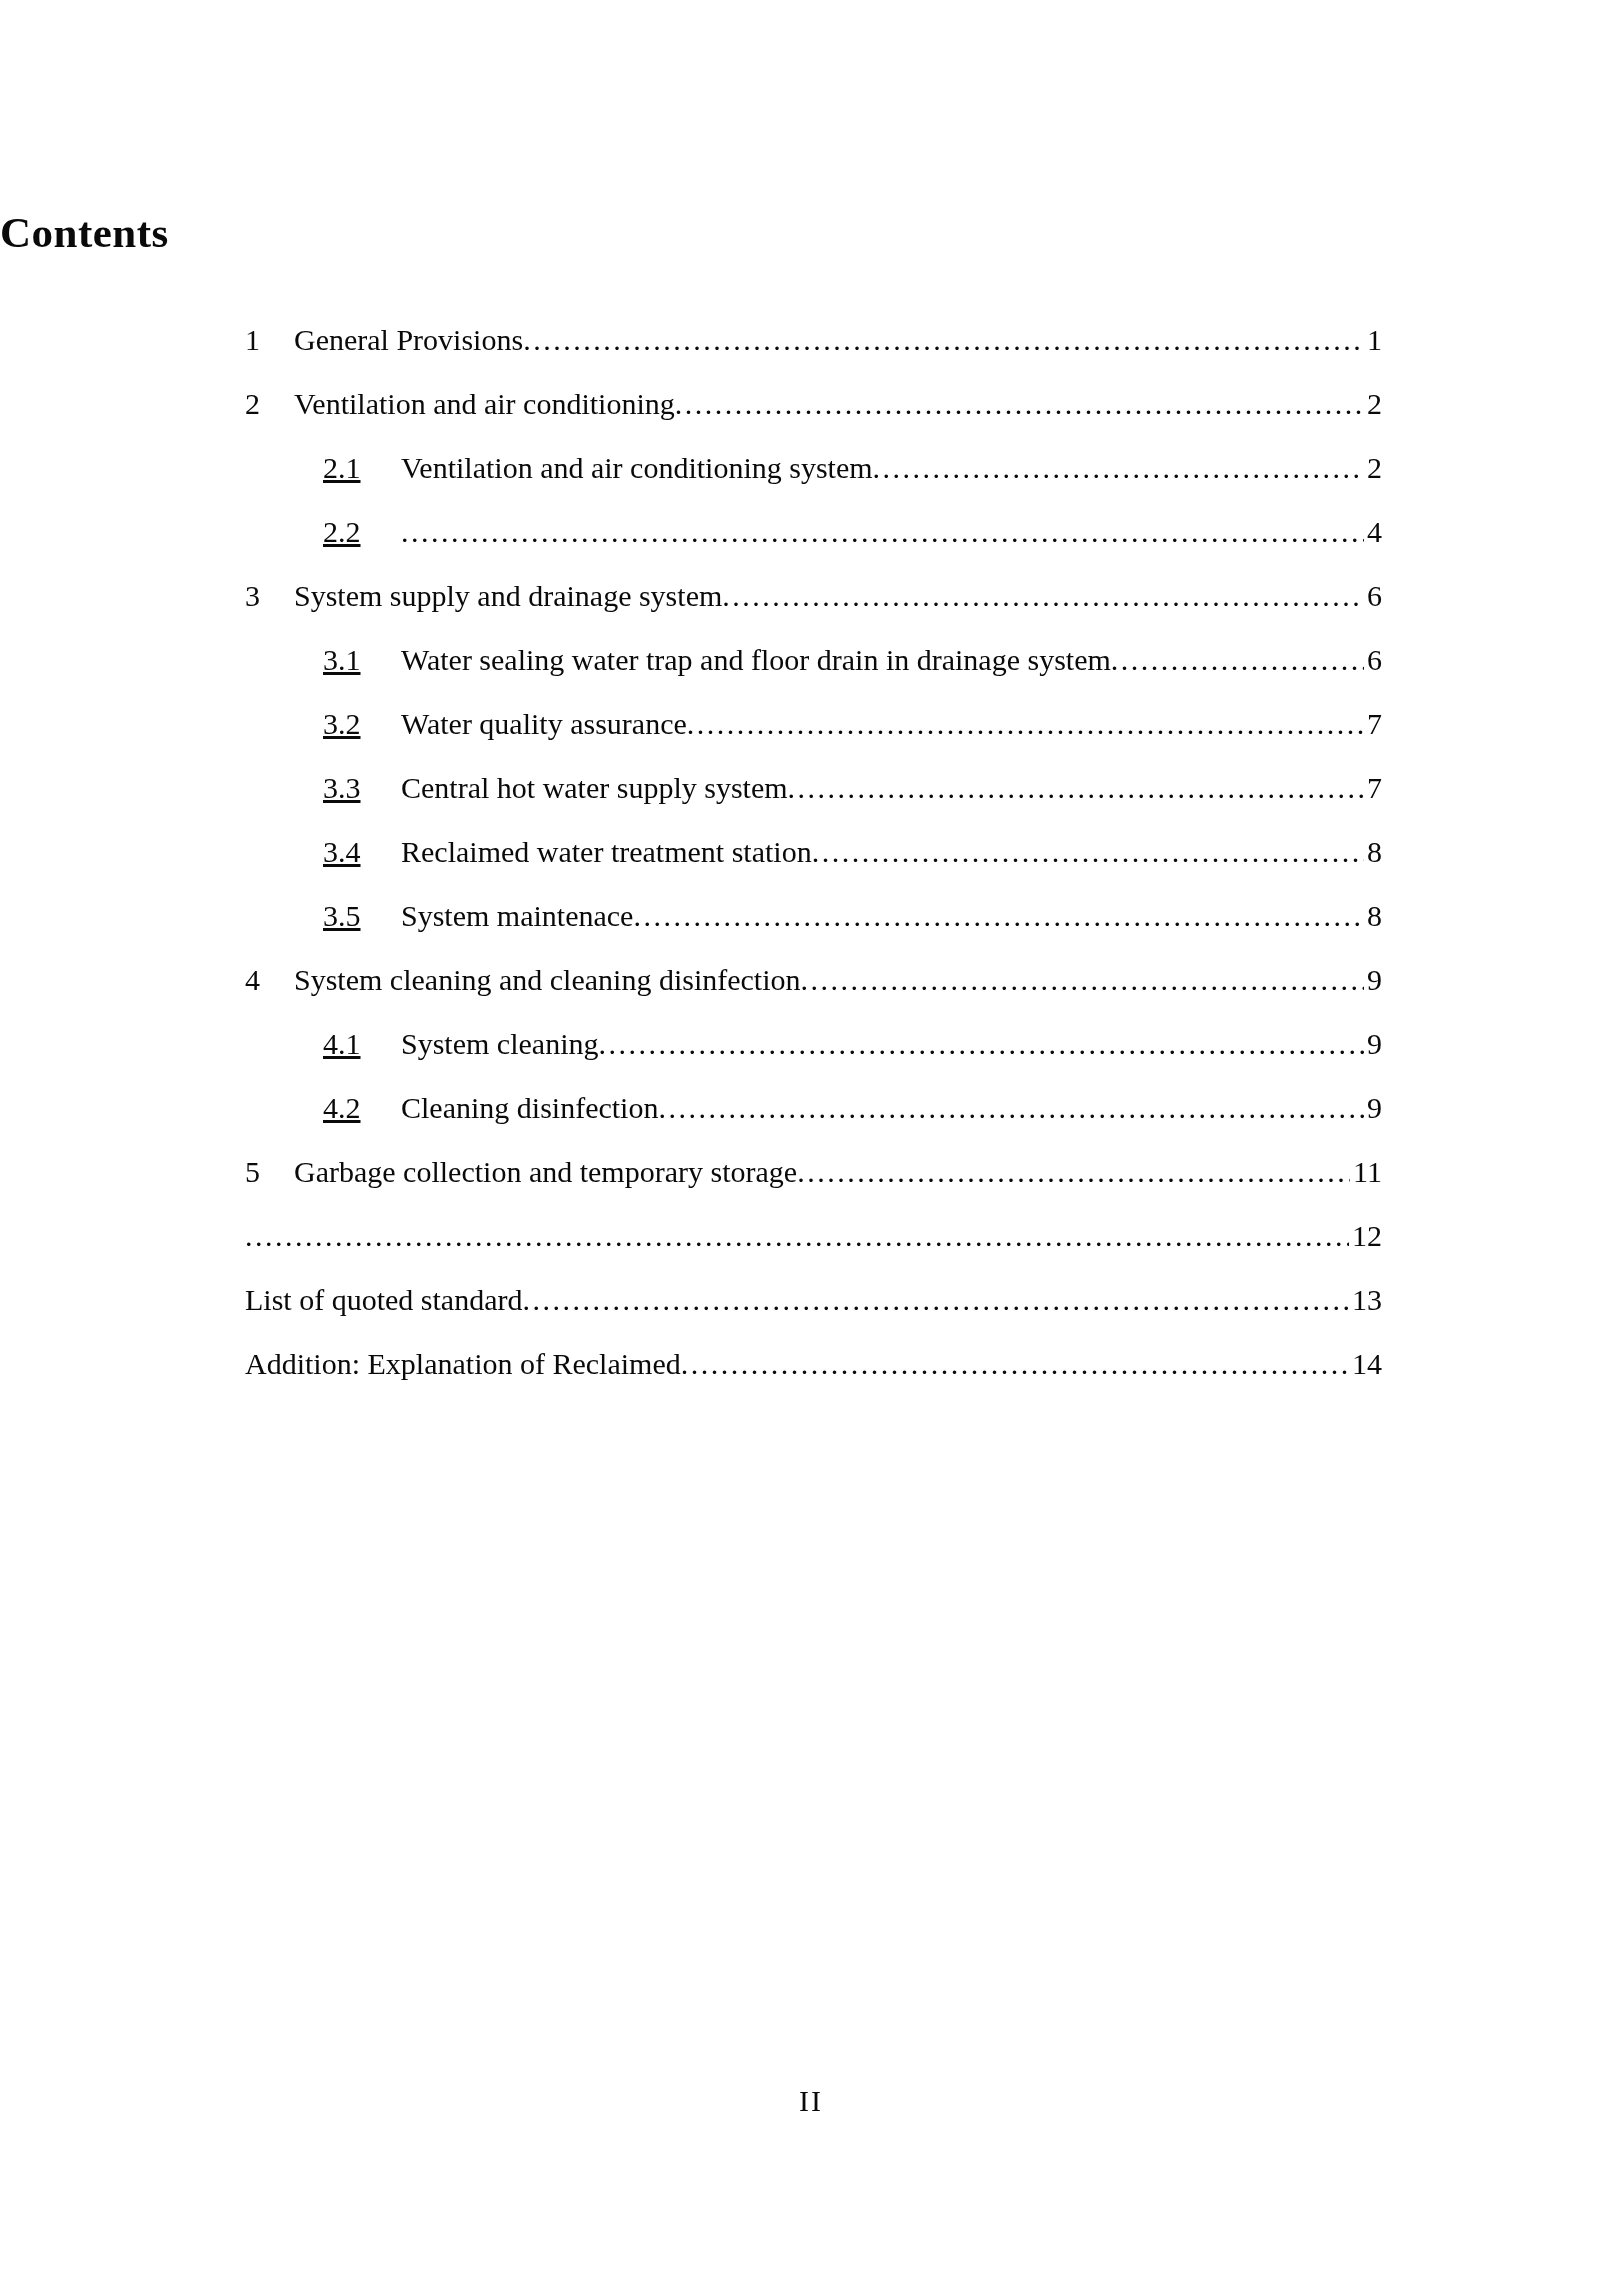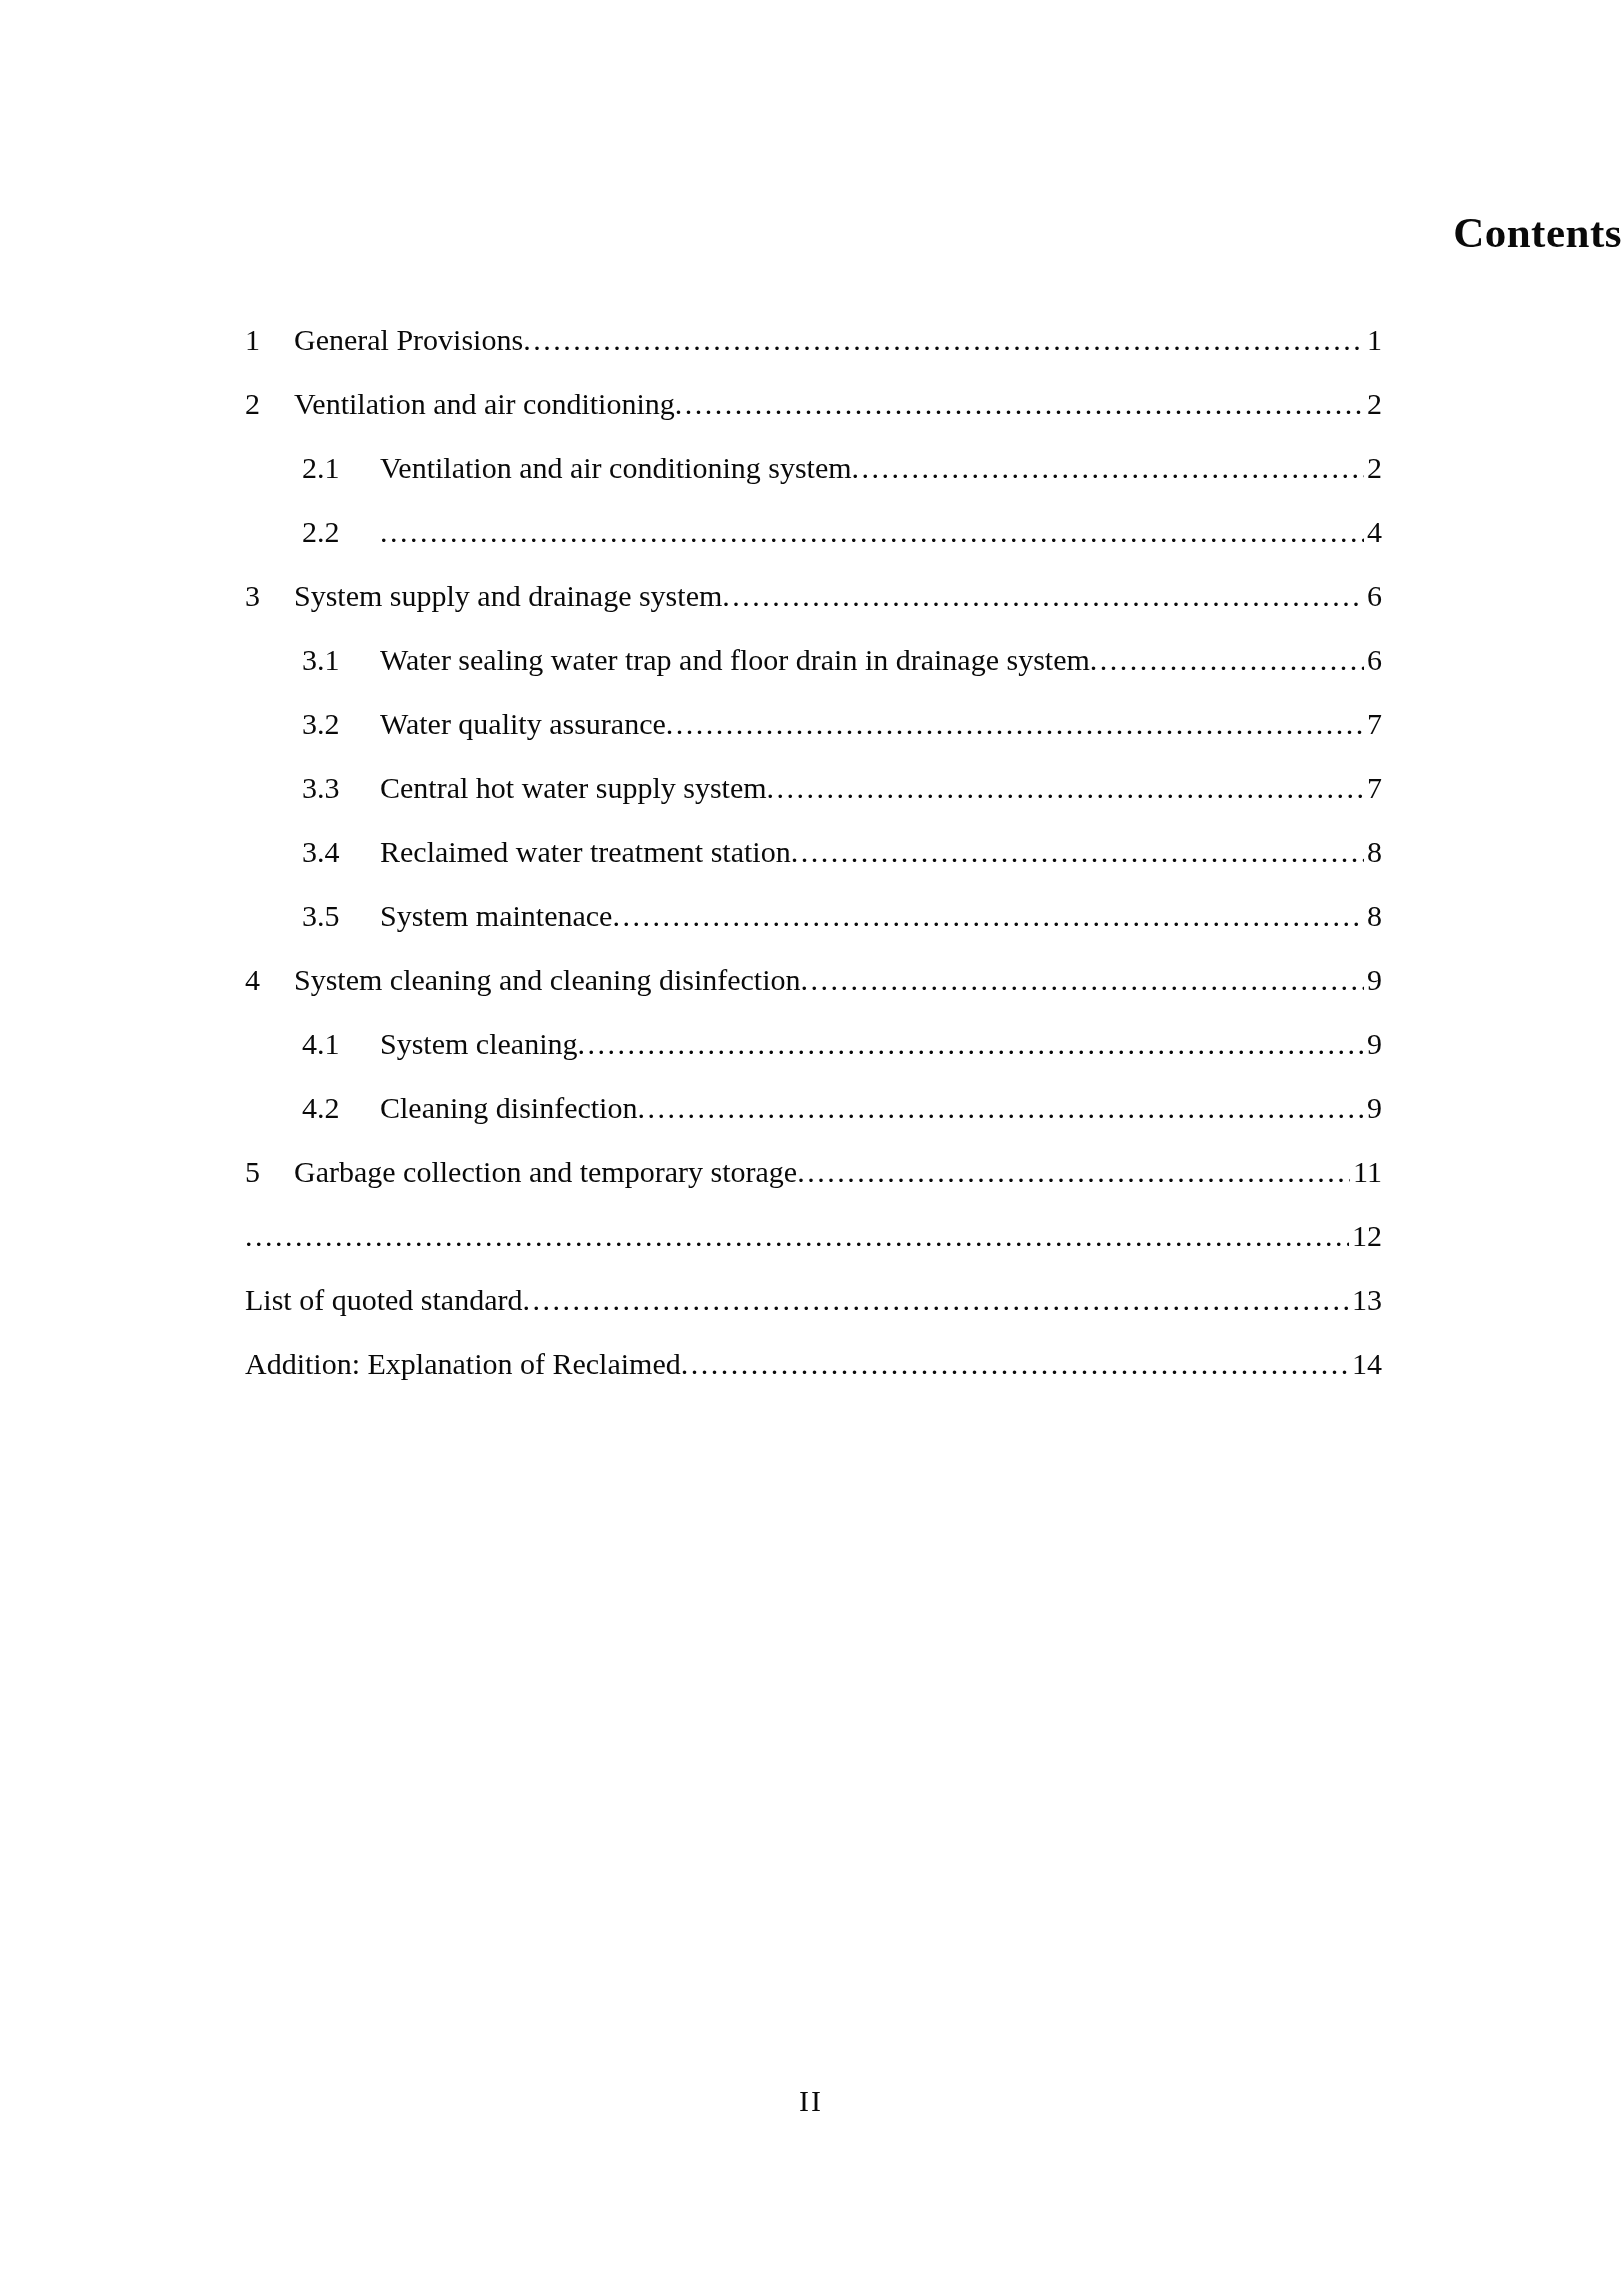--- a/index.html
+++ b/index.html
@@ -14,42 +14,42 @@
     background: #ffffff;
     font-family: "Liberation Serif", "DejaVu Serif", serif;
     color: #0a0a0a;
     overflow: hidden;
   }
   .doc-title {
     position: absolute;
     top: 208px;
     left: 0;
     width: 100%;
-    text-align: right;
+    text-align: left;
     font-size: 43px;
     font-weight: 700;
     letter-spacing: 0.5px;
   }
   .toc {
     position: absolute;
     top: 308px;
     left: 245px;
     width: 1137px;
   }
   .toc-row {
     display: flex;
     align-items: baseline;
     height: 64px;
     line-height: 64px;
     font-size: 30px;
     white-space: nowrap;
   }
   .toc-row .num { flex: none; }
   .lvl1 .num { width: 49px; }
-  .lvl2 .num { margin-left: 57px; width: 78px; }
+  .lvl2 .num { margin-left: 78px; width: 78px; text-decoration: underline; }
   .toc-row .label { flex: none; }
   .toc-row .dots {
     flex: 1 1 auto;
     overflow: hidden;
     min-width: 0;
   }
   .toc-row .dots::after {
     content: "....................................................................................................................................................................................................................................................................";
     letter-spacing: 2.5px;
   }

